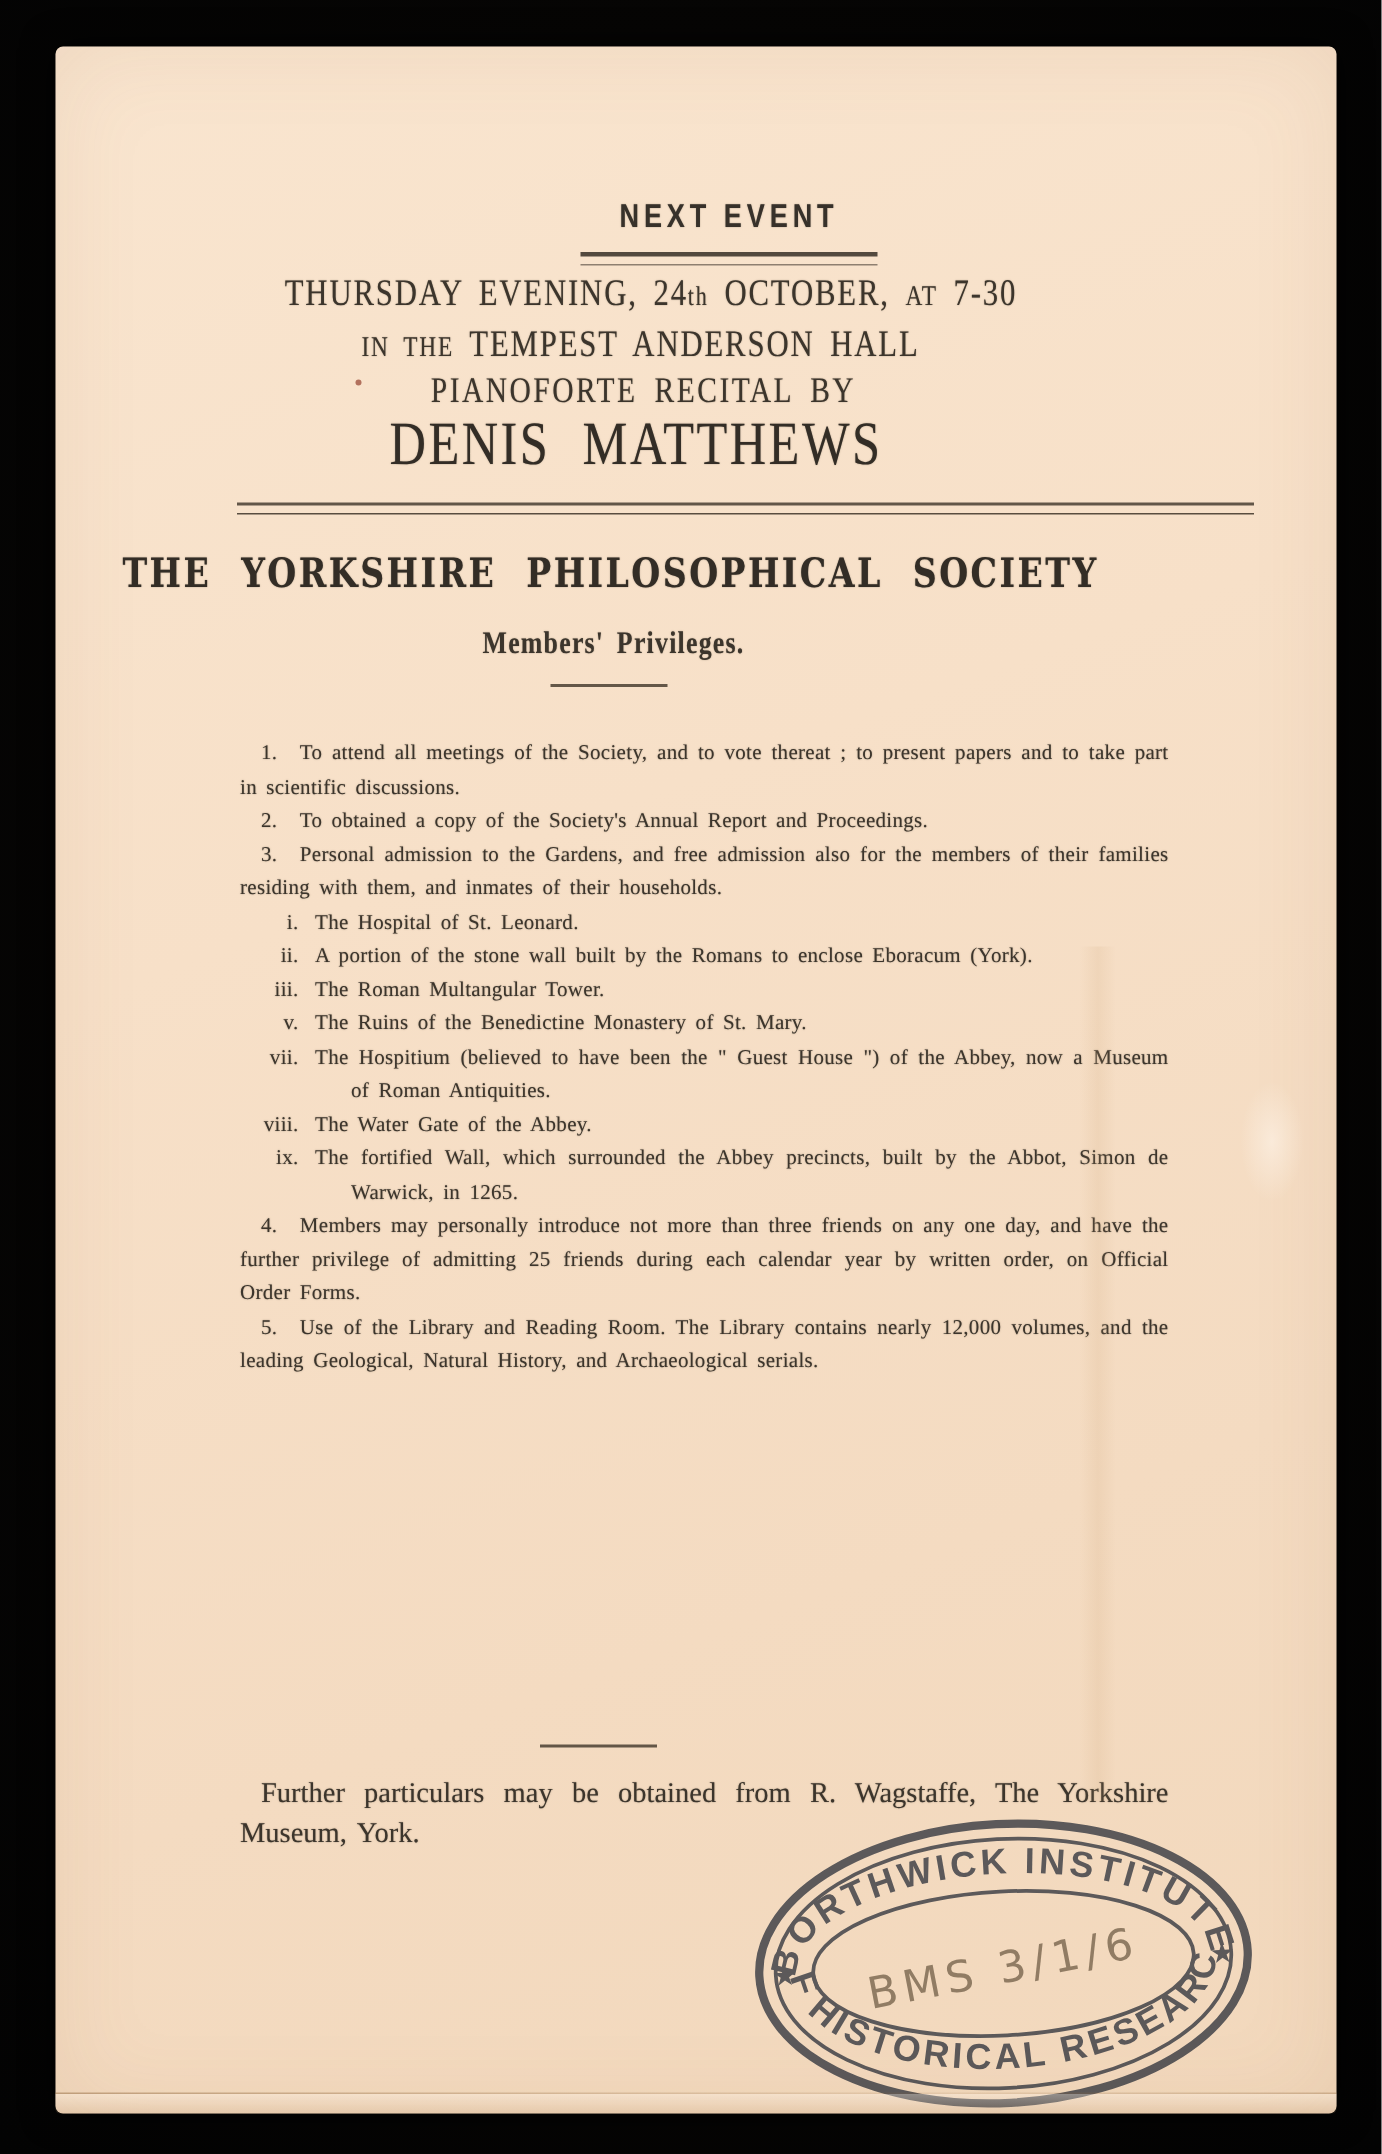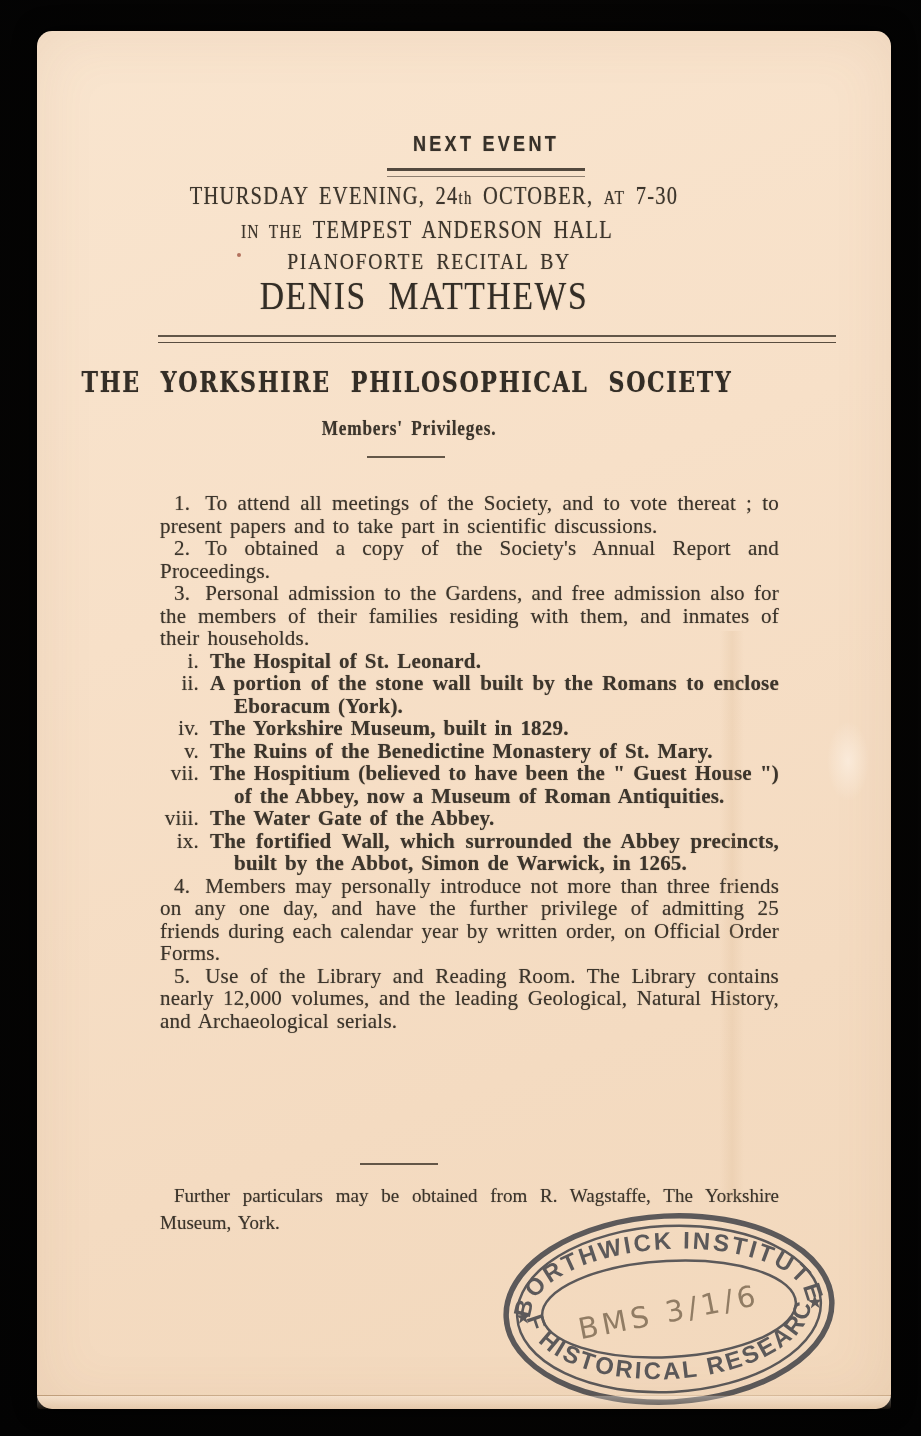--- a/index.html
+++ b/index.html
@@ -4,21 +4,21 @@
 <style>
   html,body{margin:0;padding:0;}
   body{
     width:921px;height:1436px;overflow:hidden;position:relative;
     background:radial-gradient(ellipse at 50% 45%, #0b0908 0%, #060504 55%, #030303 100%);
     font-family:"Liberation Serif", serif;
   }
   .paper{
     position:absolute;left:37px;top:31px;width:854px;height:1378px;
     background:linear-gradient(160deg,#f9e5cf 0%, #f7e0c8 38%, #f4dbc1 72%, #f2d8bc 100%);
-    border-radius:15px;
+    border-radius:5px;
     box-shadow:0 0 22px rgba(0,0,0,.85), inset 0 0 60px rgba(150,100,55,.10);
   }
   .abs{position:absolute;}
   .cx{transform:translateX(-50%) scaleX(.82);transform-origin:center top;white-space:nowrap;}
   .ink{color:#3c352c;}
   .h-ink{color:#332d26;}
   .soft{text-shadow:0 0 1px rgba(70,58,44,.55);}
 
   
   .next-event{left:449px;top:100px;font-family:"Liberation Sans",sans-serif;
@@ -38,27 +38,27 @@
   .short-rule{height:0;border-top:2px solid rgba(62,52,40,.8);}
   .rule-a{left:330px;top:425px;width:78px;}
   .rule-b{left:323px;top:1132px;width:78px;}
 
   
   .society-title{left:370px;top:336px;font-family:"DejaVu Serif",serif;font-weight:bold;
     font-size:27px;letter-spacing:2px;word-spacing:13px;}
   .society-sub{left:372px;top:385px;font-weight:bold;font-size:21px;letter-spacing:1px;word-spacing:4px;}
 
   
-  .doc-body{left:123px;top:461px;width:619px;font-size:21px;line-height:22.5px;
+  .doc-body{left:123px;top:461px;width:619px;font-size:14px;line-height:22.5px;
     text-align:justify;word-spacing:2.5px;letter-spacing:.2px;}
   .doc-body p{margin:0;text-indent:14px;}
   .pv .num{margin-right:15px;font-weight:normal;}
   .ritem{display:flex;}
   .rnum{flex:none;width:50px;text-align:right;padding-right:11px;box-sizing:border-box;}
-  .rtext{flex:1;text-align:justify;padding-left:24px;text-indent:-24px;font-weight:bold;}
+  .rtext{flex:1;text-align:justify;padding-left:24px;text-indent:-24px;}
 
   
   .doc-footer{left:123px;top:1151px;width:619px;font-size:19px;line-height:27px;
     text-align:justify;word-spacing:2.5px;}
   .doc-footer p{margin:0;text-indent:14px;}
 
   
   .stamp{left:462px;top:1178px;width:340px;height:200px;transform:rotate(-3deg);
     mix-blend-mode:multiply;opacity:.9;}
   .stamp svg{display:block;}
@@ -118,22 +118,22 @@
 
     <div class="ritem">
         <span class="rnum">i.</span>
         <span class="rtext">The Hospital of St. Leonard.</span>
       </div>
     <div class="ritem">
         <span class="rnum">ii.</span>
         <span class="rtext">A portion of the stone wall built by the Romans to enclose Eboracum (York).</span>
       </div>
     <div class="ritem">
-        <span class="rnum">iv.</span>
-        <span class="rtext">The Yorkshire Museum, built in 1829.</span>
+        <span class="rnum">iii.</span>
+        <span class="rtext">The Roman Multangular Tower.</span>
       </div>
     <div class="ritem">
         <span class="rnum">v.</span>
         <span class="rtext">The Ruins of the Benedictine Monastery of St. Mary.</span>
       </div>
     <div class="ritem">
         <span class="rnum">vii.</span>
         <span class="rtext">The Hospitium (believed to have been the " Guest House ") of the Abbey, now a Museum of Roman Antiquities.</span>
       </div>
     <div class="ritem">

